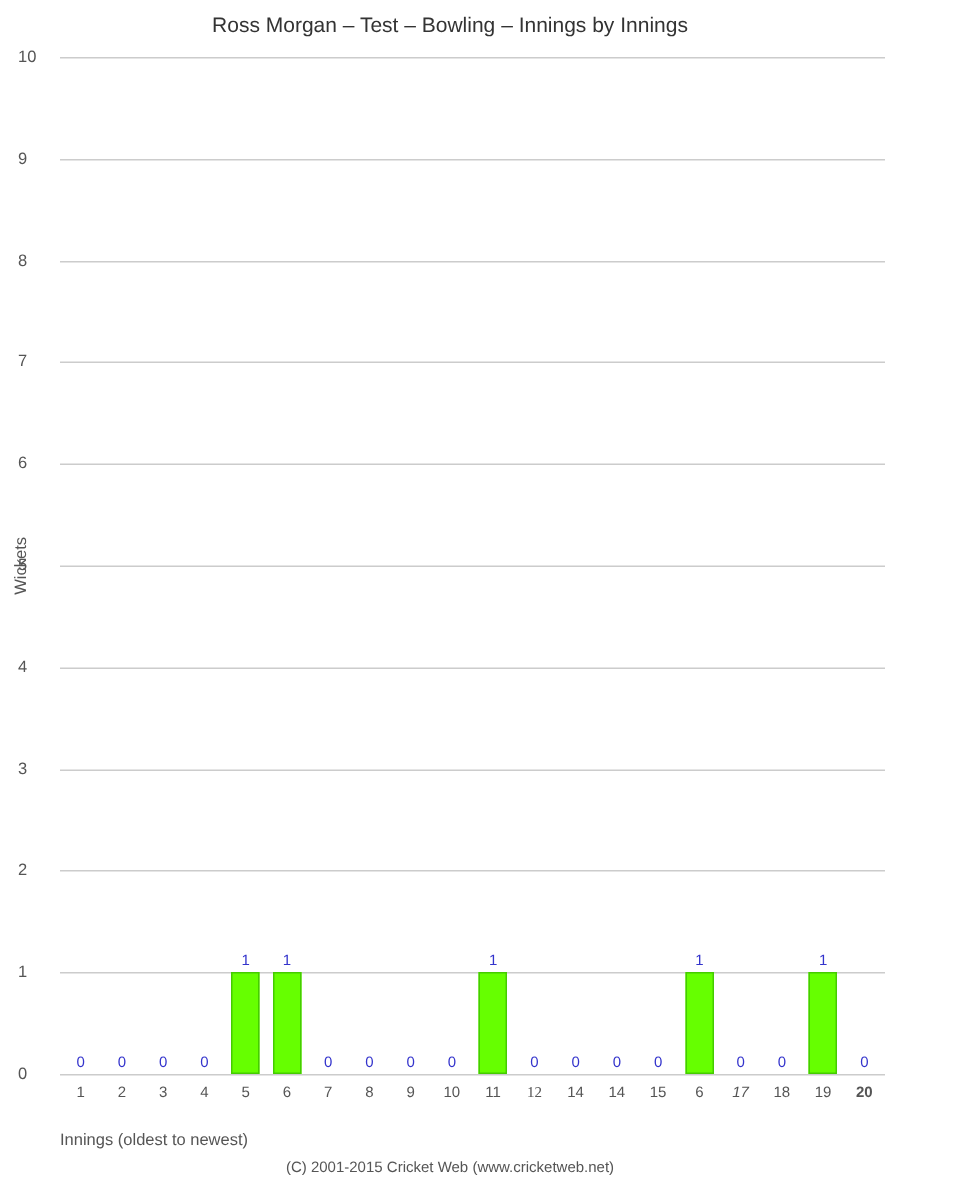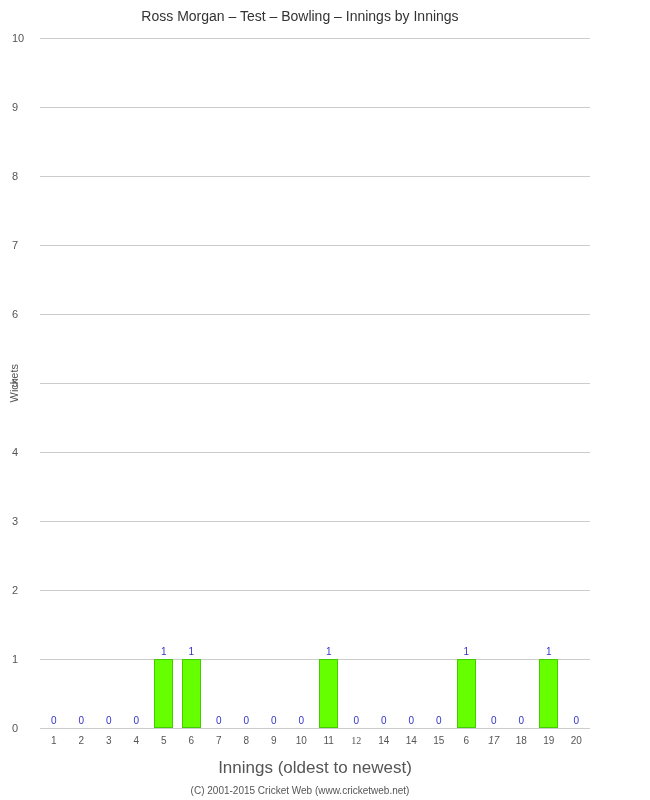--- a/index.html
+++ b/index.html
@@ -53,22 +53,22 @@
       left: -28px;
       font-size: 11px;
       color: #555;
       transform: translateY(-50%);
     }
     .x-axis-title {
       position: absolute;
       bottom: 5px;
       left: 40px;
       right: 10px;
-      text-align: center;
-      font-size: 17px;
+      text-align: left;
+      font-size: 11px;
       color: #555;
     }
     
     .bars-container {
       position: absolute;
       left: 0;
       right: 0;
       top: 0;
       bottom: 0;
       display: flex;
@@ -87,21 +87,21 @@
     .bar {
       width: 70%;
       background: #66ff00;
       border: 1px solid #44cc00;
       position: relative;
     }
     .footer {
       font-size: 10px;
       color: #555;
       margin-top: 2px;
-      margin-bottom: 4px;
+      margin-bottom: 16px;
     }
     .y-axis-label-rotated {
       position: absolute;
       left: 8px;
       top: 10px;
       bottom: 55px;
       display: flex;
       align-items: center;
       justify-content: center;
     }
@@ -240,21 +240,21 @@
             <div style="font-size: 10px; color: rgb(85, 85, 85); text-align: center; position: absolute; bottom: -18px; left: 50%; transform: translateX(-50%);">18</div>
           </div>
           <div class="bar-col">
             <div style="font-size: 10px; color: rgb(51, 51, 204); margin-bottom: 2px;">1</div>
             <div class="bar" style="height: 10%;"></div>
             <div style="font-size: 10px; color: rgb(85, 85, 85); text-align: center; position: absolute; bottom: -18px; left: 50%; transform: translateX(-50%);">19</div>
           </div>
           <div class="bar-col">
             <div style="flex: 1 1 0%;"></div>
             <div style="font-size: 10px; color: rgb(51, 51, 204); margin-bottom: 2px;">0</div>
-            <div style="font-size: 10px; color: rgb(85, 85, 85); text-align: left; position: absolute; bottom: -18px; left: 50%; transform: translateX(-50%);">20</div>
+            <div style="font-size: 10px; color: rgb(85, 85, 85); text-align: left; position: absolute; bottom: -18px; left: 50%; transform: translateX(-50%); font-weight: bold;">20</div>
           </div>
         </div>
       </div>
 
     <div class="x-axis-title">Innings (oldest to newest)</div>
   </div>
 
   <div class="footer">(C) 2001-2015 Cricket Web (www.cricketweb.net)</div>
 </div>
 

